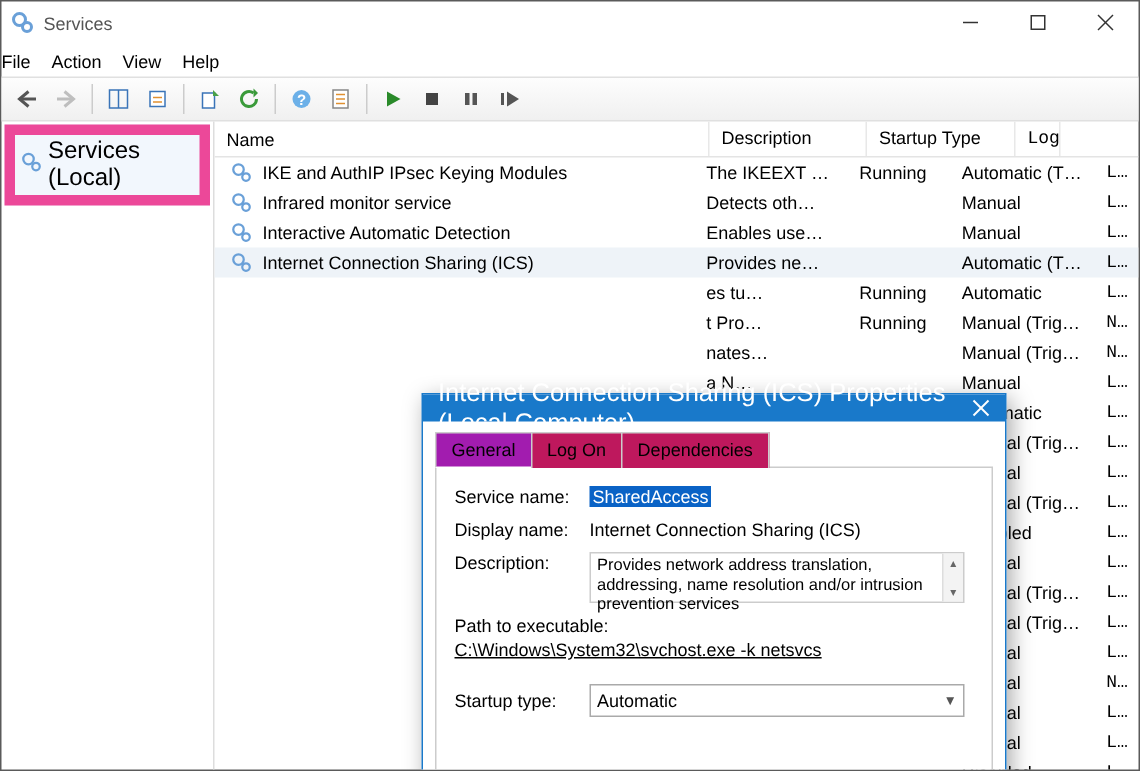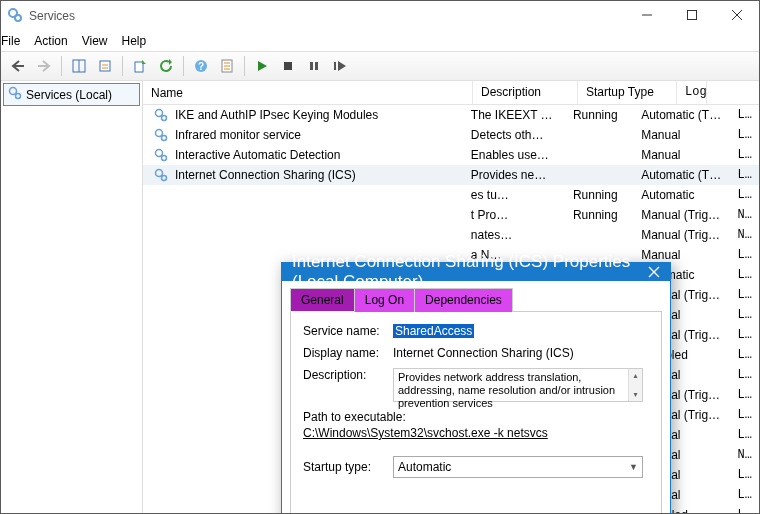--- a/index.html
+++ b/index.html
@@ -9,40 +9,40 @@
 .titlebar .ticon { margin-right: 6px; }
 .winbtns { position: absolute; right: 0; top: 0; display: flex; }
 .winbtn { width: 45px; height: 28px; display: flex; align-items: center; justify-content: center; color: #333; }
 .winbtn svg { display: block; }
 .menubar { height: 20px; display: flex; align-items: center; gap: 14px; padding-left: 0; font-size: 12px; }
 .toolbar { height: 30px; border-top: 1px solid #e0e0e0; border-bottom: 1px solid #e0e0e0; background: linear-gradient(#fdfdfd,#f0f0f0); display: flex; align-items: center; gap: 4px; padding: 0 6px; }
 .tbtn { width: 22px; height: 22px; display: flex; align-items: center; justify-content: center; border-radius: 2px; }
 .tsep { width: 1px; height: 20px; background: #ccc; margin: 0 2px; }
 .body { display: flex; height: calc(100% - 80px); }
 .left { width: 142px; border-right: 1px solid #ddd; padding: 2px; }
-.left-item { display: flex; align-items: center; gap: 4px; font-size: 12px; padding: 2px 4px; background: #f2f7fd; border: 1px solid #ec4899; }
+.left-item { display: flex; align-items: center; gap: 4px; font-size: 16px; padding: 2px 4px; background: #f2f7fd; border: 7px solid #ec4899; }
 .right { flex: 1; position: relative; overflow: hidden; }
 .hdr { display: flex; height: 24px; font-size: 12px; border-bottom: 1px solid #e4e4e4; }
 .hcell { padding: 4px 8px; border-right: 1px solid #e8e8e8; white-space: nowrap; overflow: hidden; }
 .rows { font-size: 12px; }
 .row { display: flex; height: 20px; align-items: center; }
 .cell { padding: 0 8px; white-space: nowrap; overflow: hidden; text-overflow: ellipsis; }
 .ricon { width: 20px; display: flex; justify-content: center; }
 
 .c-name { width: 330px; display: flex; align-items: center; }
 .c-desc { width: 105px; }
 .c-stat { width: 70px; }
 .c-start { width: 99px; }
 .c-log { width: 30px; font-family: Liberation Mono, monospace; }
 
 .dlg { position: absolute; left: 138px; top: 181px; width: 390px; height: 332px; background: #fff; box-shadow: 3px 3px 14px rgba(0,0,0,0.35); border: 1px solid #1979ca; z-index: 10; }
 .dlg-title { height: 18px; background: #1979ca; color: #fff; display: flex; align-items: center; justify-content: space-between; font-size: 17px; padding: 0 6px 0 10px; }
 .dlg-close { width: 26px; height: 26px; display: flex; align-items: center; justify-content: center; }
 .tabs { display: flex; font-size: 12px; padding: 6px 8px 0 8px; gap: 0; }
-.tab { padding: 4px 10px; border: 1px solid #ccc; border-bottom: none; background: #d946ef; margin-right: -1px; position: relative; top: 1px; }
+.tab { padding: 4px 10px; border: 1px solid #ccc; border-bottom: none; background: #be185d; margin-right: -1px; position: relative; top: 1px; }
 .tab.active { background: #a21caf; border-bottom: 1px solid #fff; }
 .tabpage { border: 1px solid #ccc; margin: 0 8px 8px 8px; padding: 12px 12px; font-size: 12px; height: calc(100% - 60px); display: flex; flex-direction: column; }
 .fld { display: flex; margin-bottom: 8px; align-items: flex-start; }
 .lbl { width: 90px; }
 .val { flex: 1; }
 .selname { background: #0a63c6; color: #fff; padding: 0 2px; }
 .descbox { border: 1px solid #ccc; width: 250px; height: 34px; font-size: 11px; padding: 2px 16px 2px 4px; position: relative; line-height: 13px; }
 .descbox .scr { position: absolute; right: 0; top: 0; width: 14px; height: 100%; border-left: 1px solid #ddd; background: #f3f3f3; display: flex; flex-direction: column; justify-content: space-between; align-items: center; font-size: 8px; color: #666; }
 .combo { border: 1px solid #aaa; width: 250px; height: 22px; display: flex; align-items: center; justify-content: space-between; padding: 0 4px; }
 svg { overflow: visible; }

